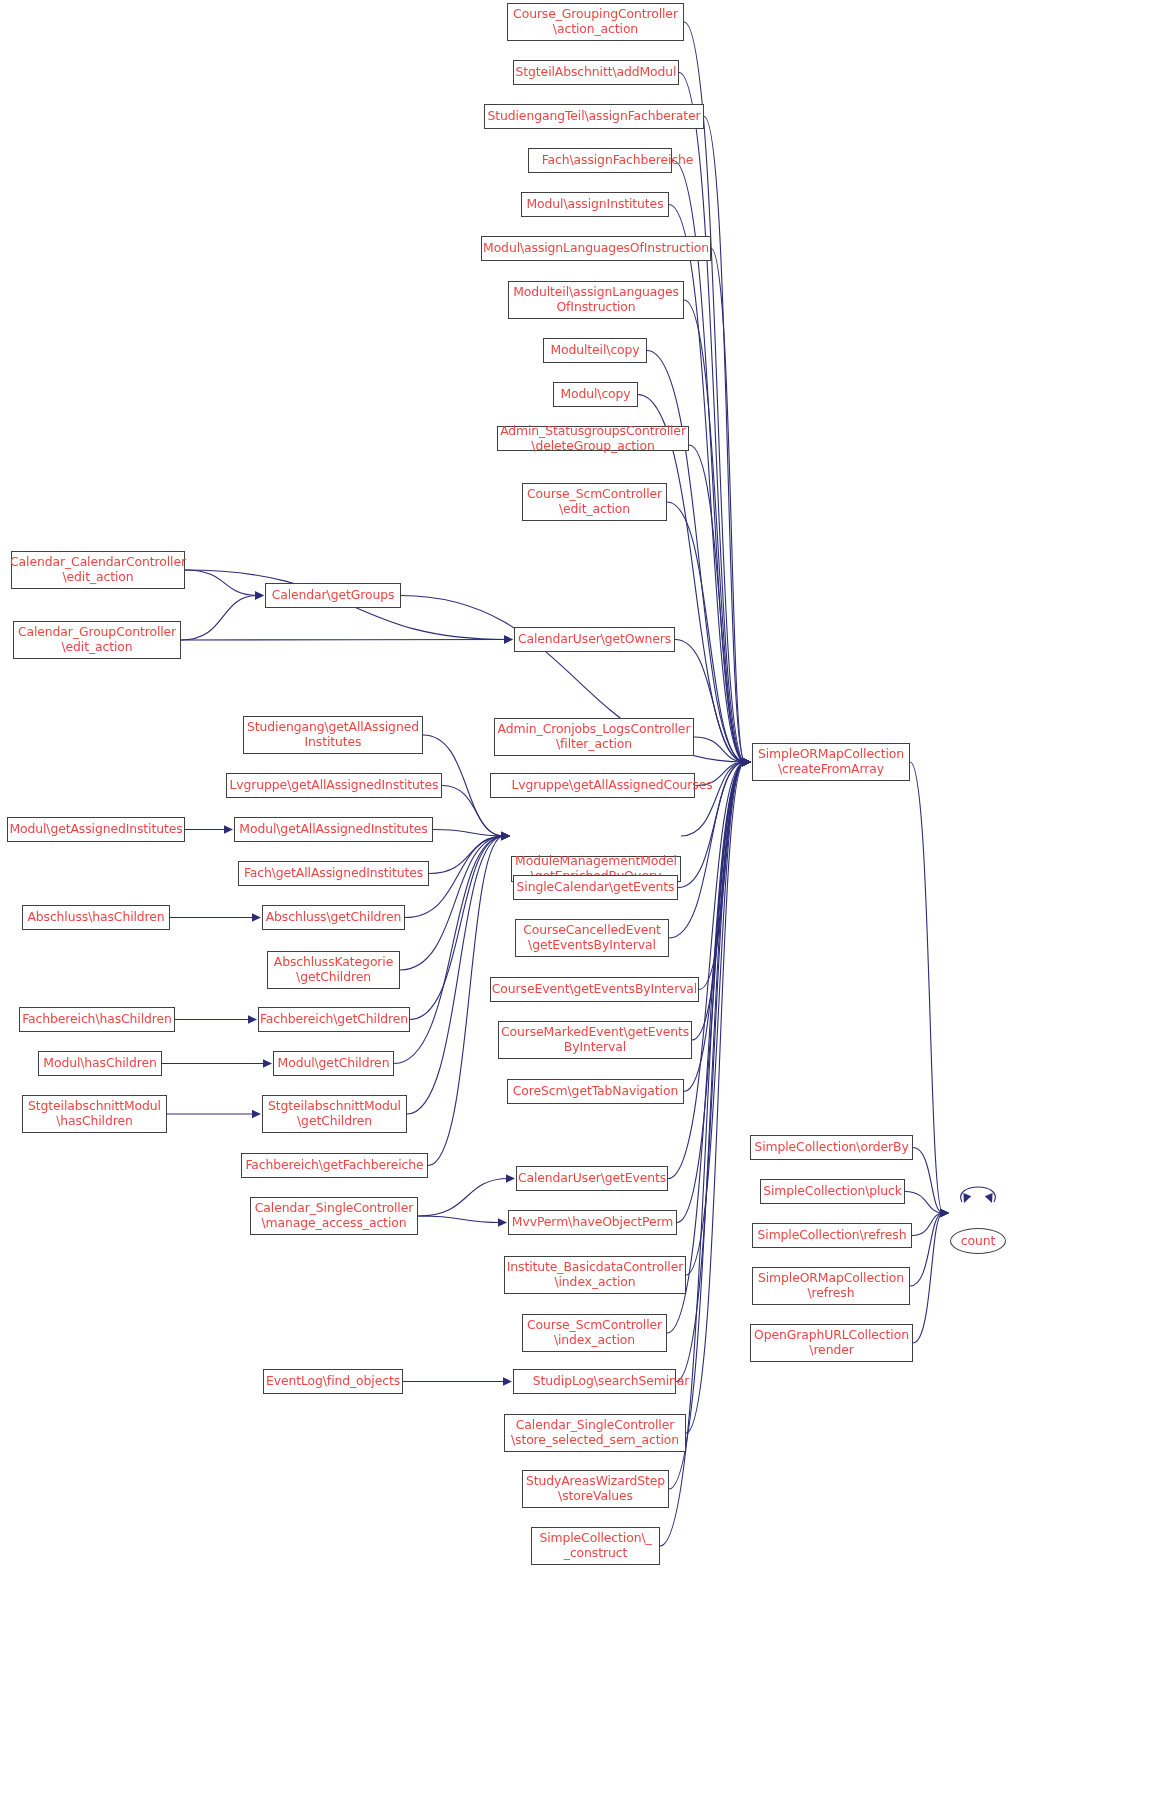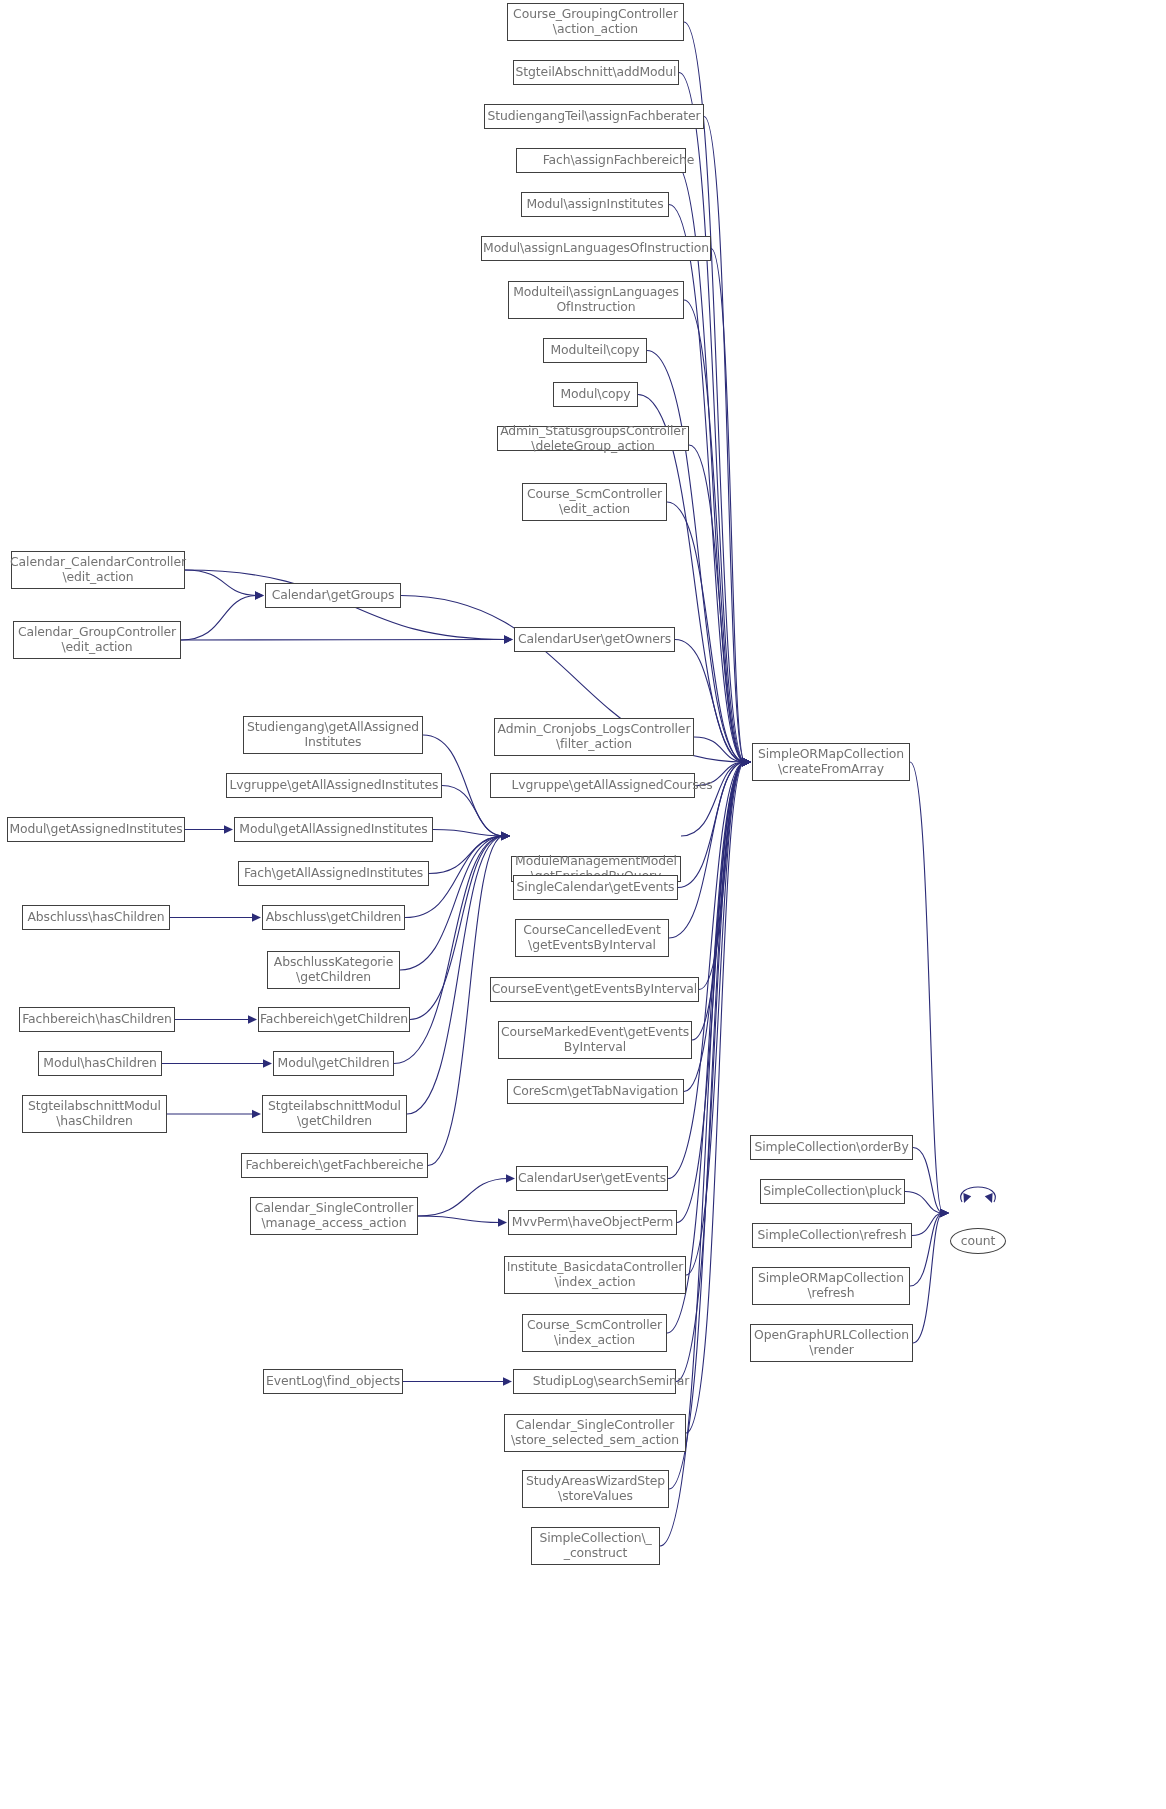--- a/index.html
+++ b/index.html
@@ -30,21 +30,21 @@
   }
   .arrowhead {
     fill: #2b2b77;
     stroke: none;
   }
   .node {
     position: absolute;
     box-sizing: border-box;
     border: 1.2px solid #404040;
     background: #ffffff;
-    color: #737373;
+    color: #ef4444;
     display: flex;
     align-items: center;
     justify-content: center;
     text-align: center;
     font-size: 12.4px;
     line-height: 14.6px;
     letter-spacing: -0.1px;
     white-space: pre-line;
     padding: 0 3px;
   }
@@ -178,21 +178,21 @@
       <path d="M660,1546 C710.6,1546 701.4,762 745,762" class="edge"></path>
       <path d="M751,762 L742,766.2 L742,757.8 Z" class="arrowhead"></path>
       <path d="M910,762 C932,762 928,1213 943,1213" class="edge"></path>
       <path d="M949,1213 L940,1217.2 L940,1208.8 Z" class="arrowhead"></path>
     </svg>
   <div id="nodes">
       <div class="node" style="left: 507px; top: 3px; width: 177px; height: 38px;">Course_GroupingController
 \action_action</div>
       <div class="node" style="left: 513px; top: 60px; width: 166px; height: 25px;">StgteilAbschnitt\addModul</div>
       <div class="node" style="left: 484px; top: 104px; width: 220px; height: 25px;">StudiengangTeil\assignFachberater</div>
-      <div class="node" style="left: 516px; top: 148px; width: 170px; height: 25px; padding-left: 38px;">Fach\assignFachbereiche</div>
+      <div class="node" style="left: 528px; top: 148px; width: 144px; height: 25px; padding-left: 38px;">Fach\assignFachbereiche</div>
       <div class="node" style="left: 521px; top: 192px; width: 148px; height: 25px;">Modul\assignInstitutes</div>
       <div class="node" style="left: 481px; top: 236px; width: 230px; height: 25px;">Modul\assignLanguagesOfInstruction</div>
       <div class="node" style="left: 508px; top: 281px; width: 176px; height: 38px;">Modulteil\assignLanguages
 OfInstruction</div>
       <div class="node" style="left: 543px; top: 338px; width: 104px; height: 25px;">Modulteil\copy</div>
       <div class="node" style="left: 553px; top: 382px; width: 85px; height: 25px;">Modul\copy</div>
       <div class="node" style="left: 497px; top: 426px; width: 192px; height: 25px;">Admin_StatusgroupsController
 \deleteGroup_action</div>
       <div class="node" style="left: 522px; top: 483px; width: 145px; height: 38px;">Course_ScmController
 \edit_action</div>

